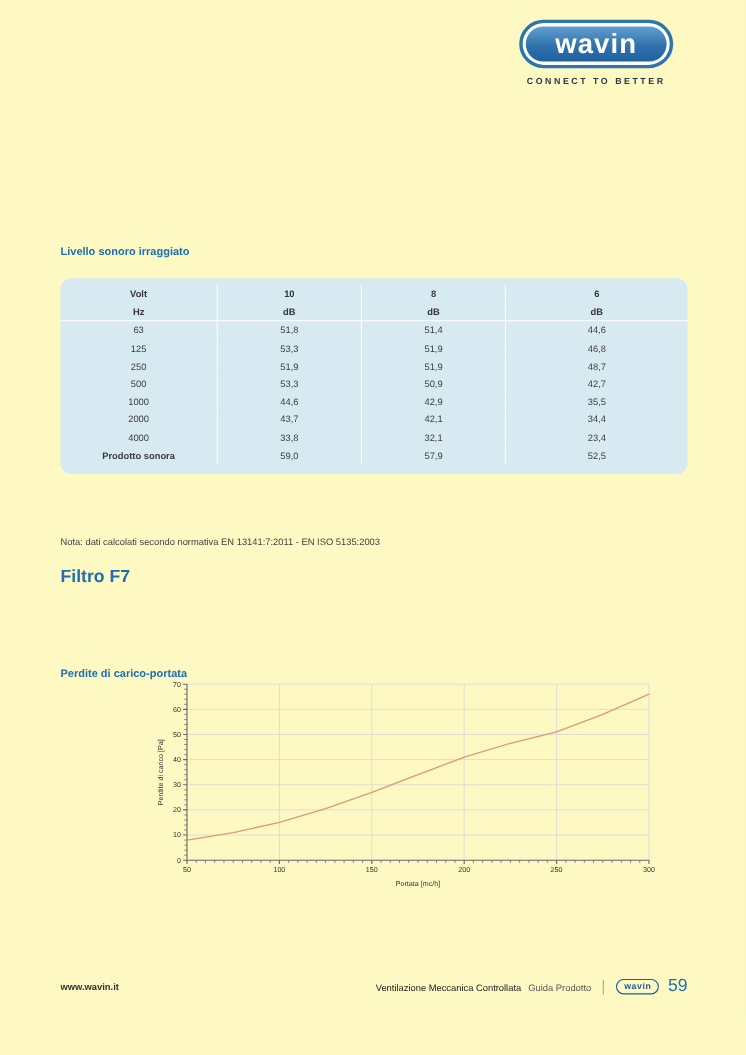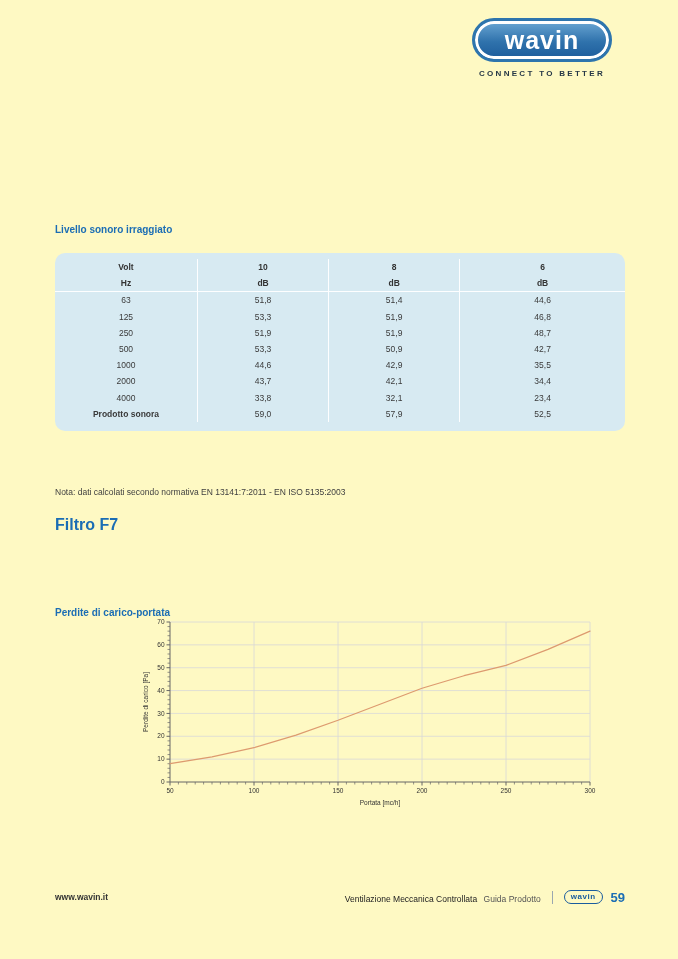--- a/index.html
+++ b/index.html
@@ -58,21 +58,21 @@
   }
   .footer-site { font-size:8.5px; font-weight:bold; color:#333; }
   .footer-right { margin-left:auto; display:flex; align-items:center; gap:8px; }
   .footer-doc-bold { font-size:8.5px; font-weight:normal; color:#222; }
   .footer-doc-reg  { font-size:8.5px; color:#555; margin-left:2px; }
   .footer-divider  { width:1px; height:13px; background:#9aa7b0; margin:0 3px; }
   .footer-logo {
     border:1.5px solid #1a5c9e; border-radius:9px; padding:1px 6px;
     color:#1a5c9e; font-weight:bold; font-size:8px; letter-spacing:0.5px; line-height:1.3;
   }
-  .footer-page { color:#1b6db4; font-weight:bold; font-size:13px; }
+  .footer-page { color:#1b6db4; font-weight:normal; font-size:16px; }
 </style>
 </head>
 <body>
 
 <div class="page">
 
   <div class="logo-block">
     <div class="logo-pill">
       <span>wavin</span>
     </div>

